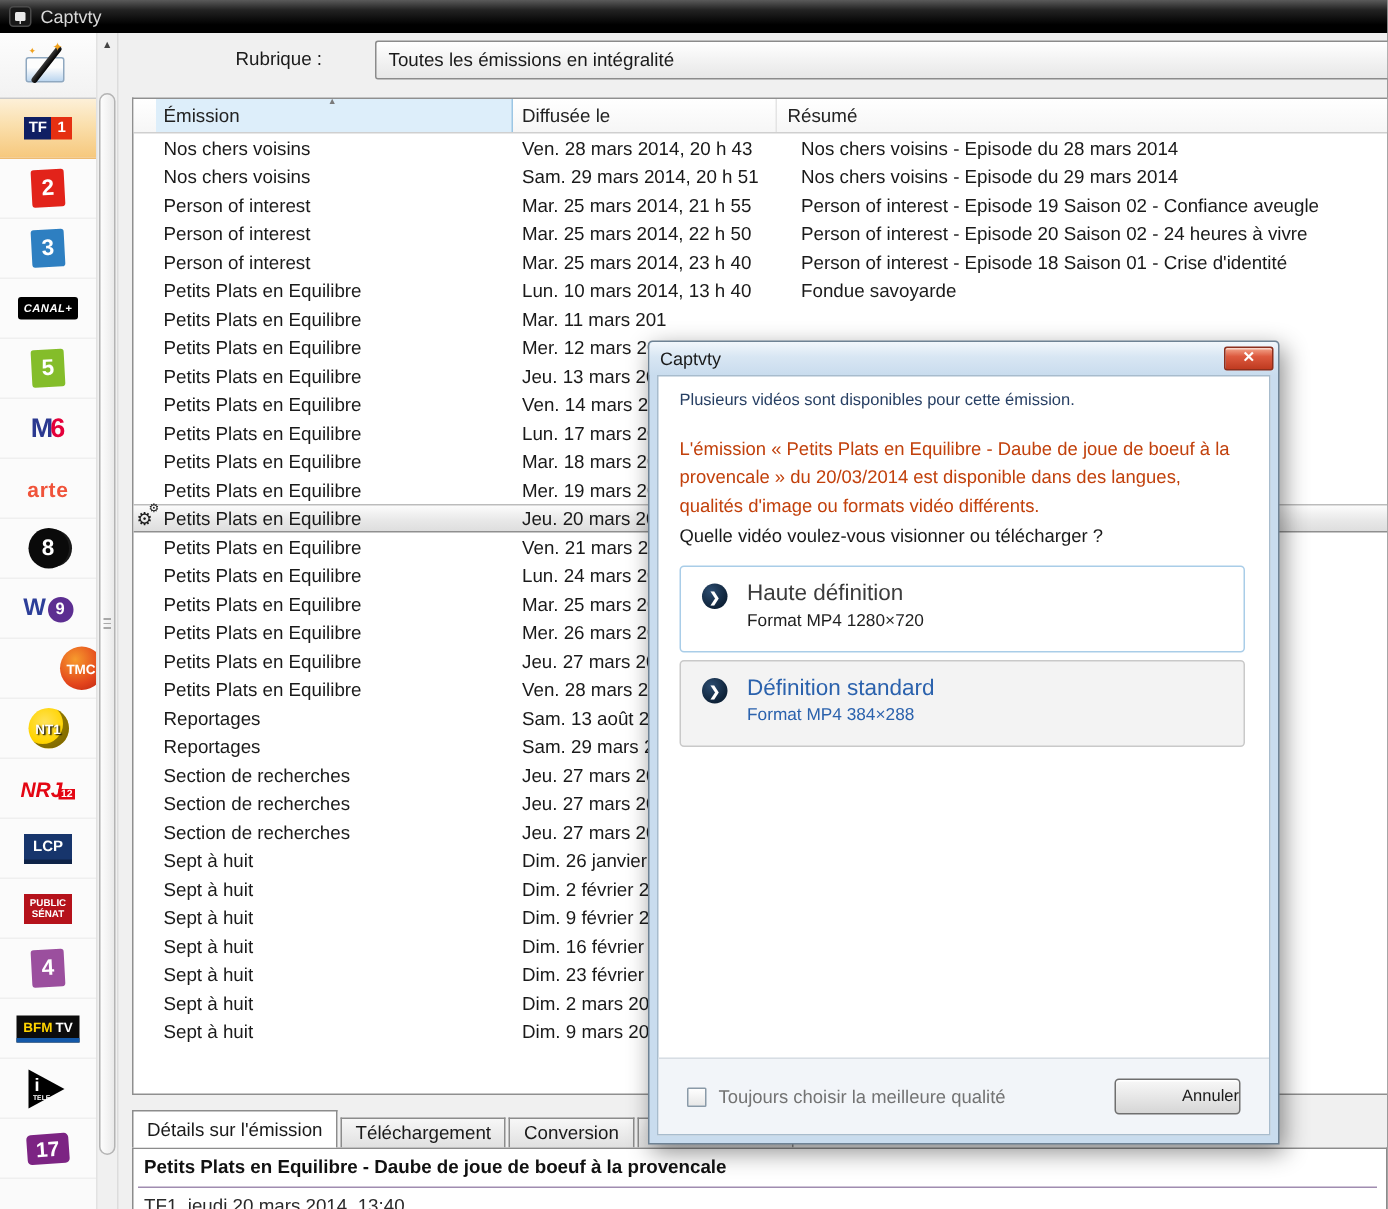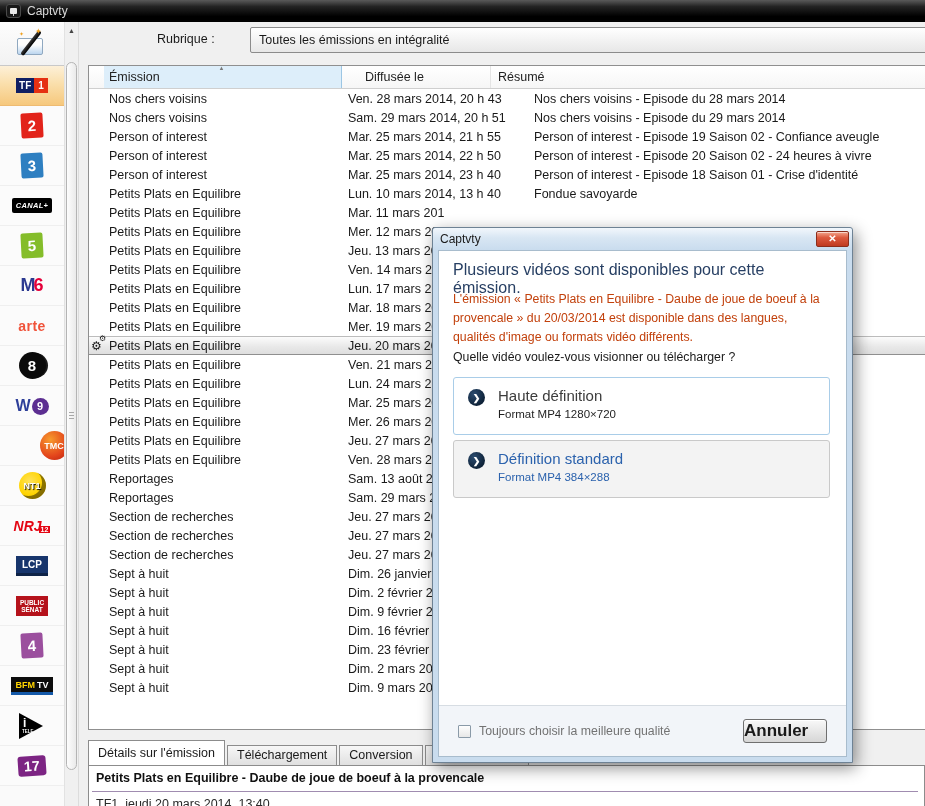--- a/index.html
+++ b/index.html
@@ -68,21 +68,21 @@
   
   .rub-label{position:absolute;left:157px;top:32px;font-size:12.5px;color:#1a1a1a;}
   .rub-combo{position:absolute;left:250px;top:27px;right:-4px;height:26px;background:linear-gradient(#fff,#f4f4f4 45%,#e7e7e7);border:1px solid #8b8b8b;border-radius:2px;display:flex;align-items:center;padding:0 8px;font-size:12.5px;color:#1a1a1a;cursor:pointer;}
 
   
   .tbl{position:absolute;left:88px;top:65px;right:0;height:665px;background:#fff;border:1px solid #8f8f8f;border-right:none;overflow:hidden;}
   .tbl-head{display:flex;height:23px;border-bottom:1px solid #cfcfcf;background:linear-gradient(#fff,#f6f6f6);font-size:12.5px;color:#222;}
   .hc{display:flex;align-items:center;border-right:1px solid #e4e4e4;position:relative;cursor:pointer;}
   .hc0{width:15px;border-right:none;}
   .hc1{width:238px;background:#ddeefa;border-right:1px solid #9cc6e4;padding-left:5px;}
-  .hc2{width:149px;padding-left:23px;}
+  .hc2{width:176px;padding-left:6px;}
   .hc3{flex:1;border-right:none;padding-left:7px;}
   .sort-ico{position:absolute;top:-1px;left:50%;margin-left:-4px;font-size:6px;color:#7a7a7a;}
   .row{display:flex;height:19px;align-items:center;font-size:12.5px;color:#1a1a1a;cursor:pointer;}
   .rc0{width:15px;position:relative;height:19px;flex:0 0 auto;}
   .rc1{width:238px;padding-left:5px;white-space:nowrap;overflow:hidden;flex:0 0 auto;}
   .rc2{width:185px;padding-left:6px;white-space:nowrap;overflow:hidden;flex:0 0 auto;}
   .rc3{flex:1;padding-left:7px;white-space:nowrap;overflow:hidden;}
   .row.selected{background:linear-gradient(#fcfcfc,#e9e9e9 55%,#dedede);border-top:1px solid #bcbcbc;border-bottom:1px solid #8f8f8f;}
   .gear-ico{position:absolute;left:2px;top:1px;width:15px;height:17px;color:#1a1a1a;}
   .gear-ico .g1{position:absolute;left:0;top:3px;font-size:12px;line-height:12px;}
@@ -95,35 +95,35 @@
   .tabpanel{position:absolute;left:88px;right:0;top:765px;bottom:0;background:#fff;border:1px solid #8c8c8c;border-bottom:none;z-index:1;}
   .detail-title{position:absolute;left:7px;top:5px;font-size:12.5px;font-weight:700;color:#111;white-space:nowrap;}
   .detail-hr{position:absolute;left:3px;right:6px;top:25px;height:1px;background:#a08cb0;}
   .detail-meta{position:absolute;left:7px;top:31px;font-size:12.5px;color:#2a2a2a;white-space:nowrap;}
 
   
   .dialog{position:absolute;left:432px;top:227px;width:421px;height:536px;background:#c9dcee;border:1px solid #6e8294;border-radius:3px 3px 0 0;box-shadow:3px 5px 16px rgba(0,0,0,.45);z-index:10;}
   .dlg-titlebar{height:22px;display:flex;align-items:center;padding:0 3px 0 7px;font-size:12px;color:#1a1a1a;background:linear-gradient(#f2f7fc,#d8e6f3 45%,#c9dcee);border-radius:3px 3px 0 0;}
   .dlg-close{margin-left:auto;width:33px;height:16px;border-radius:2px;background:linear-gradient(#f3a78e,#dd5a3f 40%,#bf3a20);border:1px solid #8c2e1c;color:#fff;font-weight:700;font-size:10px;line-height:1;display:flex;align-items:center;justify-content:center;cursor:pointer;box-shadow:inset 0 1px 0 rgba(255,255,255,.55);}
   .dlg-content{position:absolute;left:5px;right:5px;top:22px;bottom:5px;background:#fff;border:1px solid #a8bccd;overflow:hidden;}
-  .dlg-heading{position:absolute;left:14px;top:10px;right:10px;font-size:16px;color:#273f63;}
+  .dlg-heading{position:absolute;left:14px;top:10px;right:10px;font-size:11px;color:#273f63;}
   .dlg-body{position:absolute;left:14px;top:39px;right:22px;font-size:12.3px;line-height:19px;color:#c2410c;}
   .dlg-question{position:absolute;left:14px;top:99px;font-size:12.3px;color:#1a1a1a;}
   .opt{position:absolute;left:14px;right:16px;height:58px;border-radius:3px;padding:9px 10px 0 44px;cursor:pointer;}
   .opt1{top:126px;background:#fff;border:1px solid #a9cde8;}
   .opt2{top:189px;background:#f3f3f3;border:1px solid #c9c9c9;}
   .opt-ico{position:absolute;left:14px;top:11px;width:17px;height:17px;border-radius:50%;background:radial-gradient(circle at 35% 30%,#2c4c70,#0e2238 70%);color:#fff;font-size:9px;font-weight:700;display:flex;align-items:center;justify-content:center;}
   .opt-title{font-size:15px;}
   .opt-sub{font-size:11.5px;margin-top:4px;}
   .opt1 .opt-title{color:#3c3c3c;} .opt1 .opt-sub{color:#1f1f1f;}
   .opt2 .opt-title{color:#2b62ad;} .opt2 .opt-sub{color:#2b62ad;}
   .dlg-footer{position:absolute;left:0;right:0;bottom:0;height:51px;background:#f2f5f9;border-top:1px solid #d7dde3;display:flex;align-items:center;padding:0 19px;}
   .chk{width:13px;height:13px;background:linear-gradient(#fefefe,#e7e7e7);border:1px solid #8a9aa8;border-radius:1px;margin-right:8px;flex:0 0 auto;cursor:pointer;}
   .chk-label{font-size:12.3px;color:#737373;}
-  .btn-cancel{margin-left:auto;width:84px;height:24px;border:1px solid #6f6f6f;border-radius:3px;background:linear-gradient(#f8f8f8,#e9e9e9 45%,#d6d6d6);box-shadow:inset 0 1px 0 #fff;font-size:17px;color:#1a1a1a;display:flex;align-items:center;justify-content:flex-start;cursor:pointer;font-weight:bold;}
+  .btn-cancel{margin-left:auto;width:84px;height:24px;border:1px solid #6f6f6f;border-radius:3px;background:linear-gradient(#f8f8f8,#e9e9e9 45%,#d6d6d6);box-shadow:inset 0 1px 0 #fff;font-size:11px;color:#1a1a1a;display:flex;align-items:center;justify-content:flex-end;cursor:pointer;}
 </style>
 </head>
 <body>
 
 <div id="stage">
 
   <div class="titlebar">
     <span class="app-icon"></span>
     <span class="wtitle">Captvty</span>
   </div>

